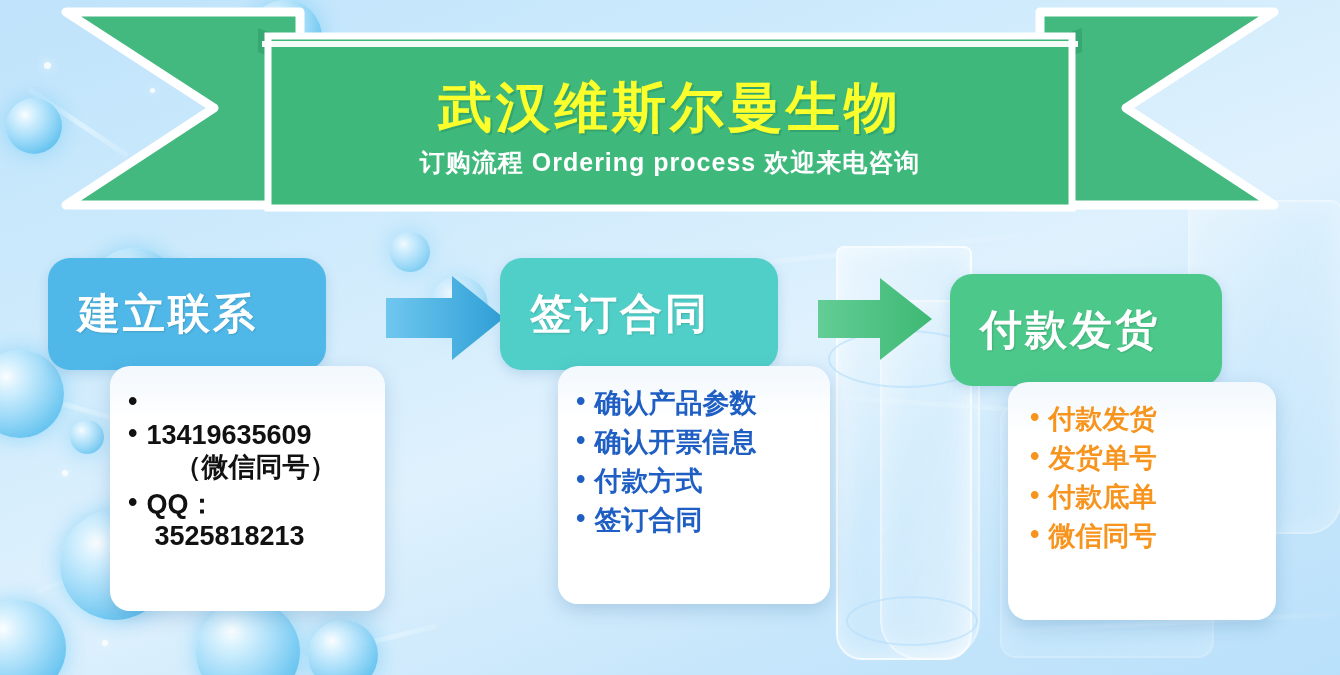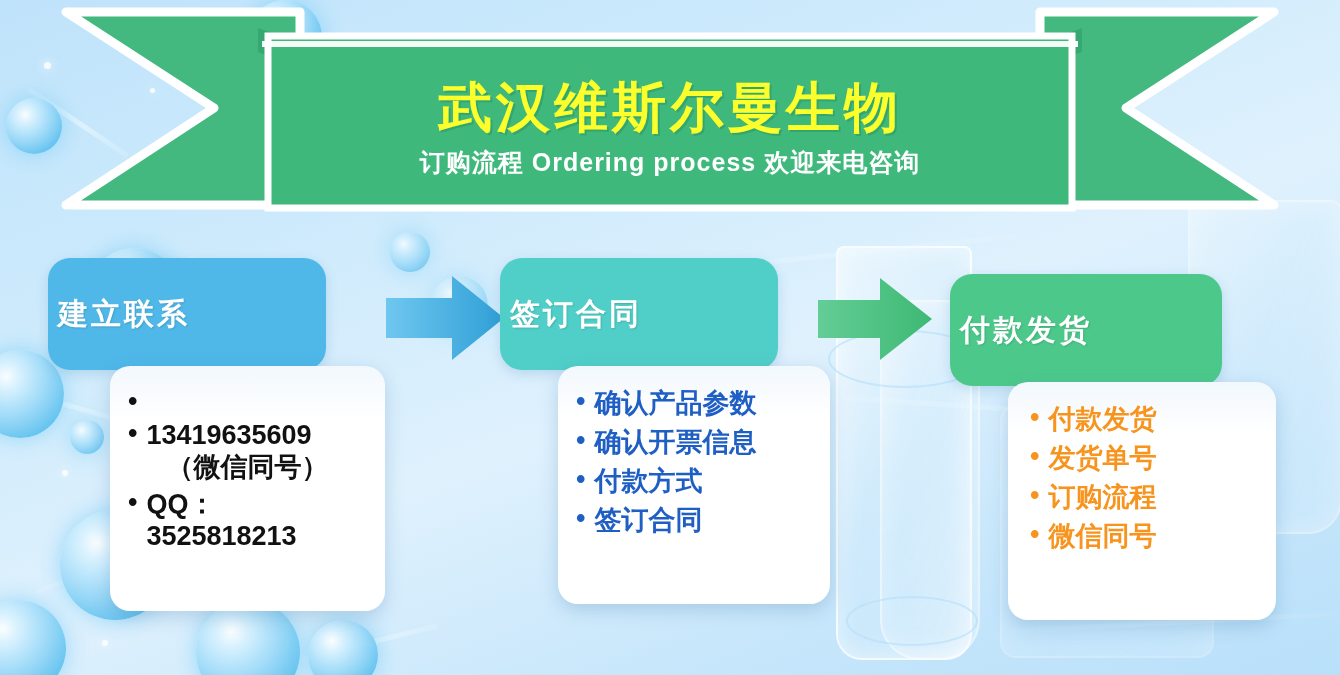--- a/index.html
+++ b/index.html
@@ -62,43 +62,43 @@
   }
 
   
   .step{position:absolute;}
   .step-head{
     position:absolute;border-radius:22px;
     display:flex;align-items:center;
     box-shadow:0 4px 12px rgba(60,130,180,.22);
   }
   .step-head span{
-    color:#ffffff;font-size:30px;font-weight:bold;letter-spacing:3px;
-    padding-left:10px;text-shadow:1px 1px 2px rgba(0,0,0,.14);
+    color:#ffffff;font-size:42px;font-weight:bold;letter-spacing:3px;
+    padding-left:30px;text-shadow:1px 1px 2px rgba(0,0,0,.14);
     white-space:nowrap;
   }
   .step-body{
     position:absolute;border-radius:20px;
     background:linear-gradient(180deg,#f2f8fd 0%,#ffffff 22%,#ffffff 100%);
     box-shadow:0 6px 18px rgba(60,120,170,.26);
   }
   .bullets{margin:0;padding:0;list-style:none;}
   .bullets li{
     display:flex;align-items:flex-start;
     font-weight:bold;line-height:1.18;
   }
   .dot{flex:0 0 auto;margin-right:9px;line-height:1;}
 
   
   #card1 .step-head{left:0;top:0;width:278px;height:112px;background:#4fb8e8;}
   #card1 .step-body{left:62px;top:108px;width:275px;height:245px;}
   #card1 .bullets{padding:22px 10px 0 18px;}
   #card1 .bullets li{font-size:27px;color:#111111;margin-bottom:5px;}
   #card1 .dot{font-size:27px;color:#111111;}
-  #card1 .sub-line{display:block;padding-left:20px;font-size:27px;color:#111111;font-weight:bold;}
+  #card1 .sub-line{display:block;padding-left:20px;font-size:27px;color:#111111;font-weight:bold;margin-left:8px;}
 
   
   #card2 .step-head{left:0;top:0;width:278px;height:112px;background:#50cfc8;}
   #card2 .step-body{left:58px;top:108px;width:272px;height:238px;}
   #card2 .bullets{padding:22px 8px 0 18px;}
   #card2 .bullets li{font-size:27px;color:#1f5fc4;margin-bottom:7px;}
   #card2 .dot{font-size:27px;color:#1f5fc4;}
 
   
   #card3 .step-head{left:0;top:0;width:272px;height:112px;background:#4cc98a;}
@@ -265,21 +265,21 @@
         <li>
           <span class="dot">•</span>
           <span>付款发货</span>
         </li>
         <li>
           <span class="dot">•</span>
           <span>发货单号</span>
         </li>
         <li>
           <span class="dot">•</span>
-          <span>订购流程</span>
+          <span>付款底单</span>
         </li>
         <li>
           <span class="dot">•</span>
           <span>微信同号</span>
         </li>
       </ul>
     </div>
   </div>
 
 </div>

